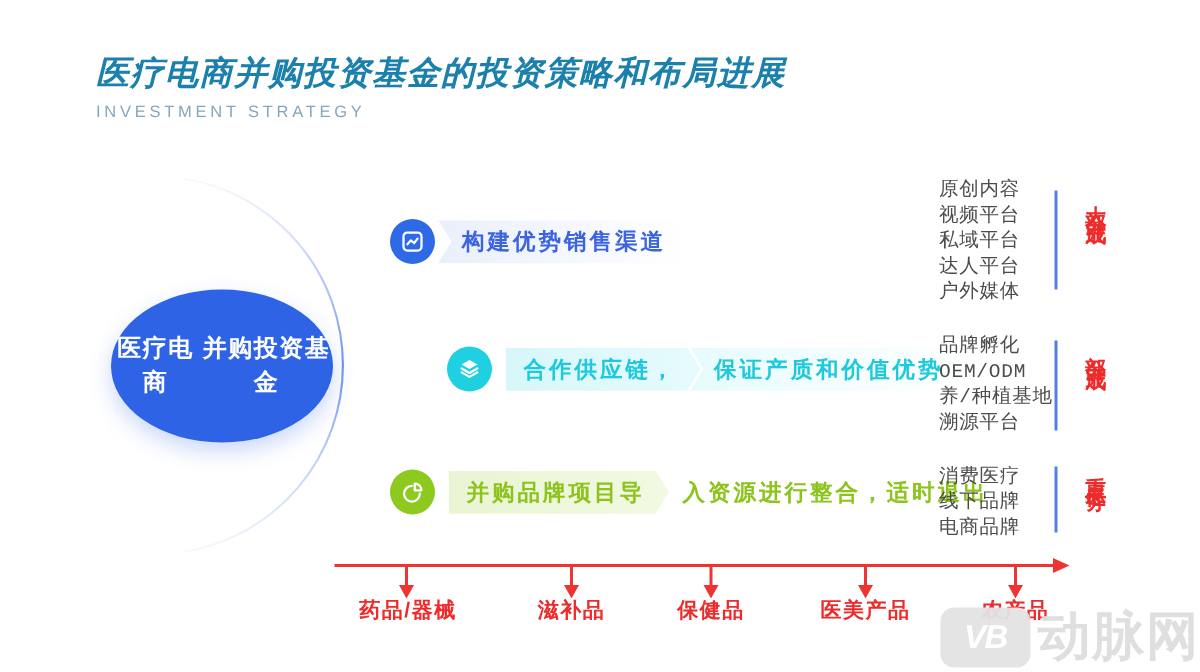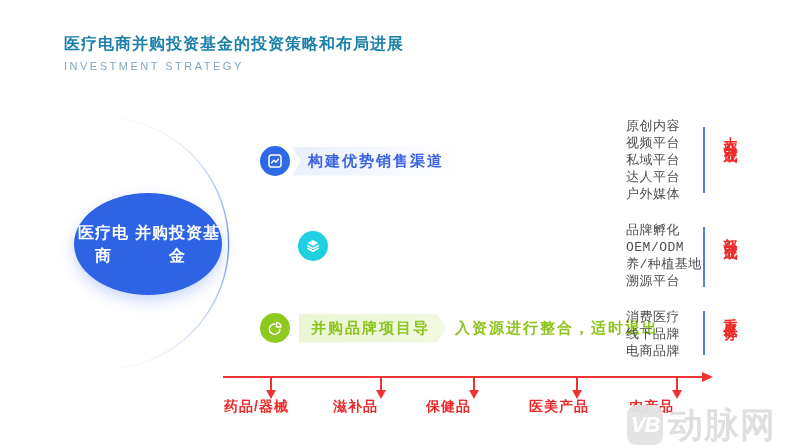--- a/index.html
+++ b/index.html
@@ -2,21 +2,21 @@
 <html><head>
 <meta charset="utf-8">
 <style>
   html,body{margin:0;padding:0;background:#ffffff;}
   #stage{
     position:relative;width:800px;height:448px;background:#ffffff;overflow:hidden;
     font-family:"Liberation Sans","DejaVu Sans",sans-serif;
   }
   
   #header{position:absolute;left:64px;top:34px;}
-  #page-title{font-size:16px;font-weight:bold;color:#1b80ab;letter-spacing:1px;white-space:nowrap;}
+  #page-title{font-size:22px;font-weight:bold;color:#1b80ab;letter-spacing:1px;white-space:nowrap;font-style:italic;}
   #page-subtitle{margin-top:5px;font-size:11px;color:#86a6ba;letter-spacing:2.5px;font-weight:normal;}
   
   #bg-svg{position:absolute;left:0;top:0;width:800px;height:448px;}
   
   #fund-ellipse{
     position:absolute;left:74px;top:193px;width:148px;height:102px;border-radius:50%;
     background:#2e63e6;display:flex;flex-direction:row;align-items:center;justify-content:center;
     color:#ffffff;font-weight:bold;font-size:16px;line-height:23px;text-align:center;letter-spacing:1px;
     box-shadow:0 6px 14px rgba(46,99,230,.25);
   }
@@ -57,25 +57,25 @@
   #divider-2{top:227px;height:60px;}
   #divider-3{top:311px;height:44px;}
   .status-label{
     position:absolute;left:722px;writing-mode:vertical-rl;color:#ee2b2b;
     font-weight:bold;font-size:14px;letter-spacing:3px;white-space:nowrap;
   }
   #status-1{top:126px;}
   #status-2{top:226px;}
   #status-3{top:307px;}
   
-  .axis-label{position:absolute;top:398px;width:96px;text-align:left;color:#ee2b2b;font-weight:bold;font-size:14px;letter-spacing:1px;white-space:nowrap;}
+  .axis-label{position:absolute;top:398px;width:96px;text-align:center;color:#ee2b2b;font-weight:bold;font-size:14px;letter-spacing:1px;white-space:nowrap;}
   
   #watermark{position:absolute;left:627px;top:405px;display:flex;align-items:center;opacity:.95;}
   #watermark-logo{
-    width:36px;height:40px;border-radius:9px;background:#e3e3e3;display:flex;align-items:center;justify-content:center;
+    width:60px;height:40px;border-radius:9px;background:#e3e3e3;display:flex;align-items:center;justify-content:center;
     color:#ffffff;font-weight:bold;font-size:22px;font-style:italic;letter-spacing:-1px;
   }
   #watermark-text{margin-left:5px;font-size:35px;font-weight:bold;color:#dedede;letter-spacing:1px;line-height:40px;white-space:nowrap;}
 </style>
 </head>
 <body>
 
 <div id="stage">
 
   <svg id="bg-svg" viewBox="0 0 800 448">
@@ -131,20 +131,24 @@
   </div>
 
   <div id="row-2" class="strategy-row">
     <span class="row-icon">
       <svg width="18" height="18" viewBox="0 0 24 24" fill="none" stroke="#ffffff" stroke-width="2" stroke-linecap="round" stroke-linejoin="round">
         <path d="M12 4 L19 8 L12 12 L5 8 Z" fill="#ffffff" stroke="none"></path>
         <polyline points="5,11.5 12,15.5 19,11.5"></polyline>
         <polyline points="5,15 12,19 19,15"></polyline>
       </svg>
     </span>
+    <span class="banner">
+      <span class="seg1">合作供应链，</span>
+      <span class="seg2">保证产质和价值优势</span>
+    </span>
   </div>
 
   <div id="row-3" class="strategy-row">
     <span class="row-icon">
       <svg width="18" height="18" viewBox="0 0 24 24" fill="none" stroke="#ffffff" stroke-width="2" stroke-linecap="round" stroke-linejoin="round">
         <path d="M18.5 13.5 A7 7 0 1 1 11.5 6.5"></path>
         <path d="M14 10.5 L14 4.5 A6 6 0 0 1 20 10.5 Z"></path>
       </svg>
     </span>
     <span class="banner">

